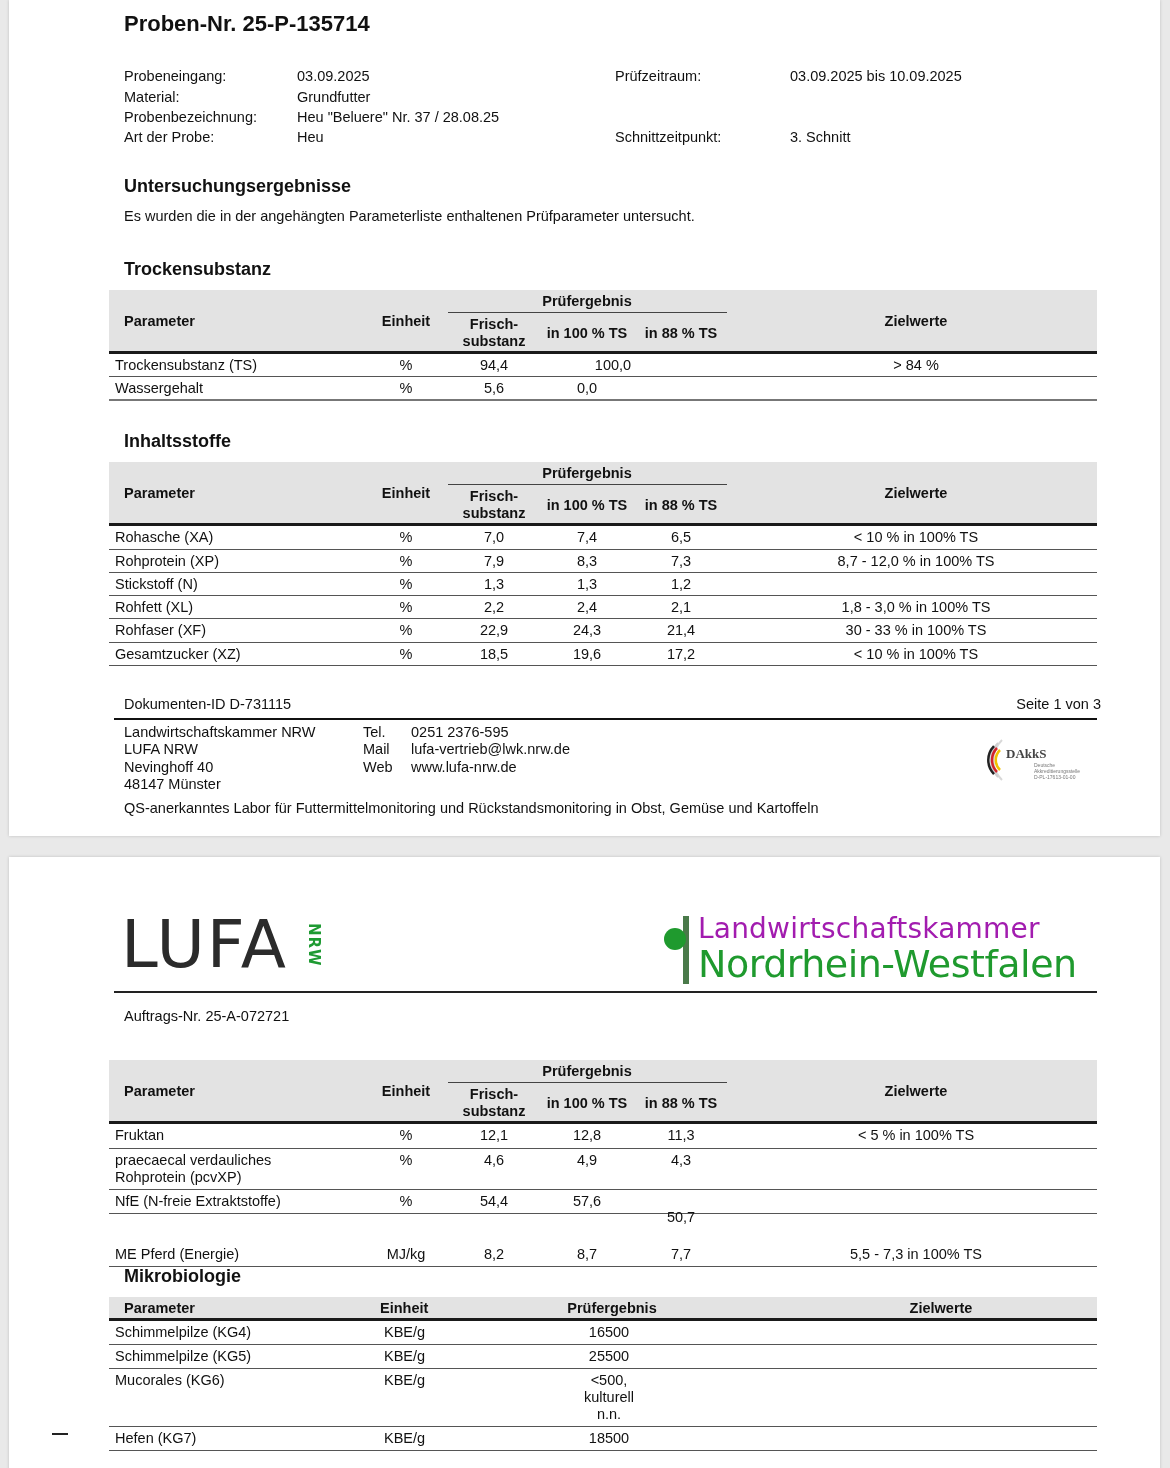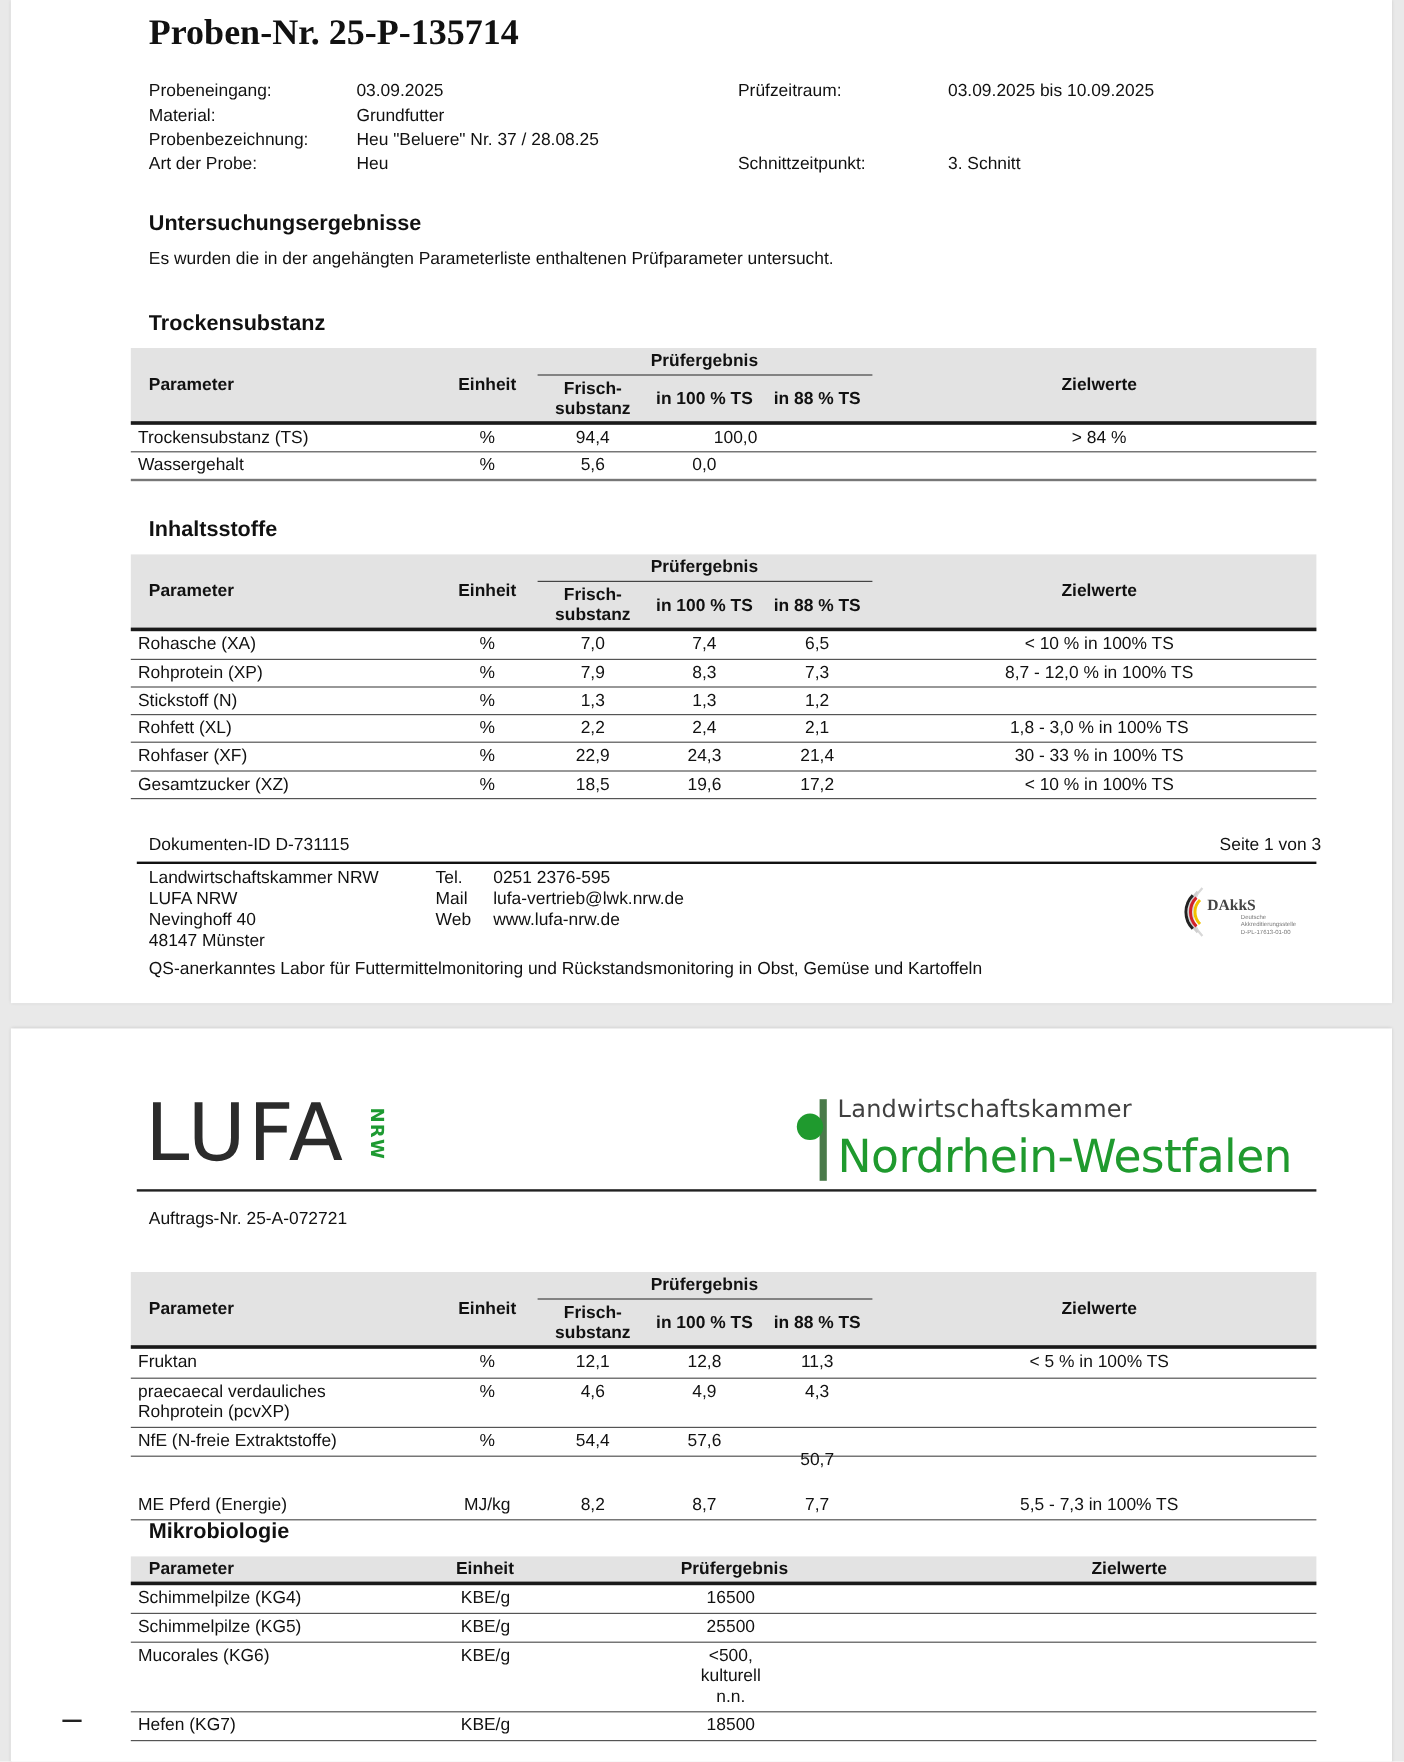--- a/index.html
+++ b/index.html
@@ -14,21 +14,21 @@
     position: absolute;
     left: 9px;
     width: 1151px;
     background: #ffffff;
     box-shadow: 0 0 3px rgba(0,0,0,0.18);
     overflow: hidden;
   }
   #page1 { top: 0; height: 836px; }
   #page2 { top: 857px; height: 640px; }
   .abs { position: absolute; }
-  .title { font-size: 30px; font-weight: bold; font-family: Liberation Serif, serif; }
+  .title { font-size: 22px; font-weight: bold; }
   .h2 { font-size: 18px; font-weight: bold; }
   .txt { font-size: 14.5px; line-height: 20px; }
   .meta-row { position: absolute; font-size: 14.5px; white-space: nowrap; }
 
   
   .tbl { position: absolute; left: 109px; width: 988px; }
   .thead {
     position: relative;
     background: #e3e3e3;
     border-bottom: 3px solid #1a1a1a;
@@ -60,21 +60,21 @@
   }
   .nrw-vert {
     position: absolute; left: 184px; top: 18px;
     font-size: 15px; font-weight: bold; color: #1e9a32;
     writing-mode: vertical-rl; letter-spacing: 1px;
     font-family: "DejaVu Sans", sans-serif;
   }
   .lwk-logo { position: absolute; left: 660px; top: 912px; width: 445px; height: 72px; }
   .lwk-dot { position: absolute; left: 4px; top: 16px; width: 22px; height: 22px; border-radius: 50%; background: #1f9a2e; }
   .lwk-bar { position: absolute; left: 23px; top: 4px; width: 6px; height: 68px; background: #4a7a4a; }
-  .lwk-line1 { position: absolute; left: 38px; top: 0; font-size: 20px; color: #404040; font-family: "DejaVu Sans", sans-serif; letter-spacing: 0.2px; }
+  .lwk-line1 { position: absolute; left: 38px; top: 0; font-size: 28px; color: #a21caf; font-family: "DejaVu Sans", sans-serif; letter-spacing: 0.2px; }
   .lwk-line2 { position: absolute; left: 38px; top: 30px; font-size: 38px; color: #1f9a2e; font-family: "DejaVu Sans", sans-serif; letter-spacing: -0.5px; line-height: 44px; }
   .header-line { position: absolute; left: 114px; width: 983px; height: 2px; background: #222; }
   .fold-mark { position: absolute; left: 52px; top: 1433px; width: 16px; height: 1.5px; background: #222; }
 </style>
 </head>
 <body>
 
 <div class="page" id="page1"></div>
 
 <div class="abs title" style="left:124px; top:11px;">Proben-Nr. 25-P-135714</div>

